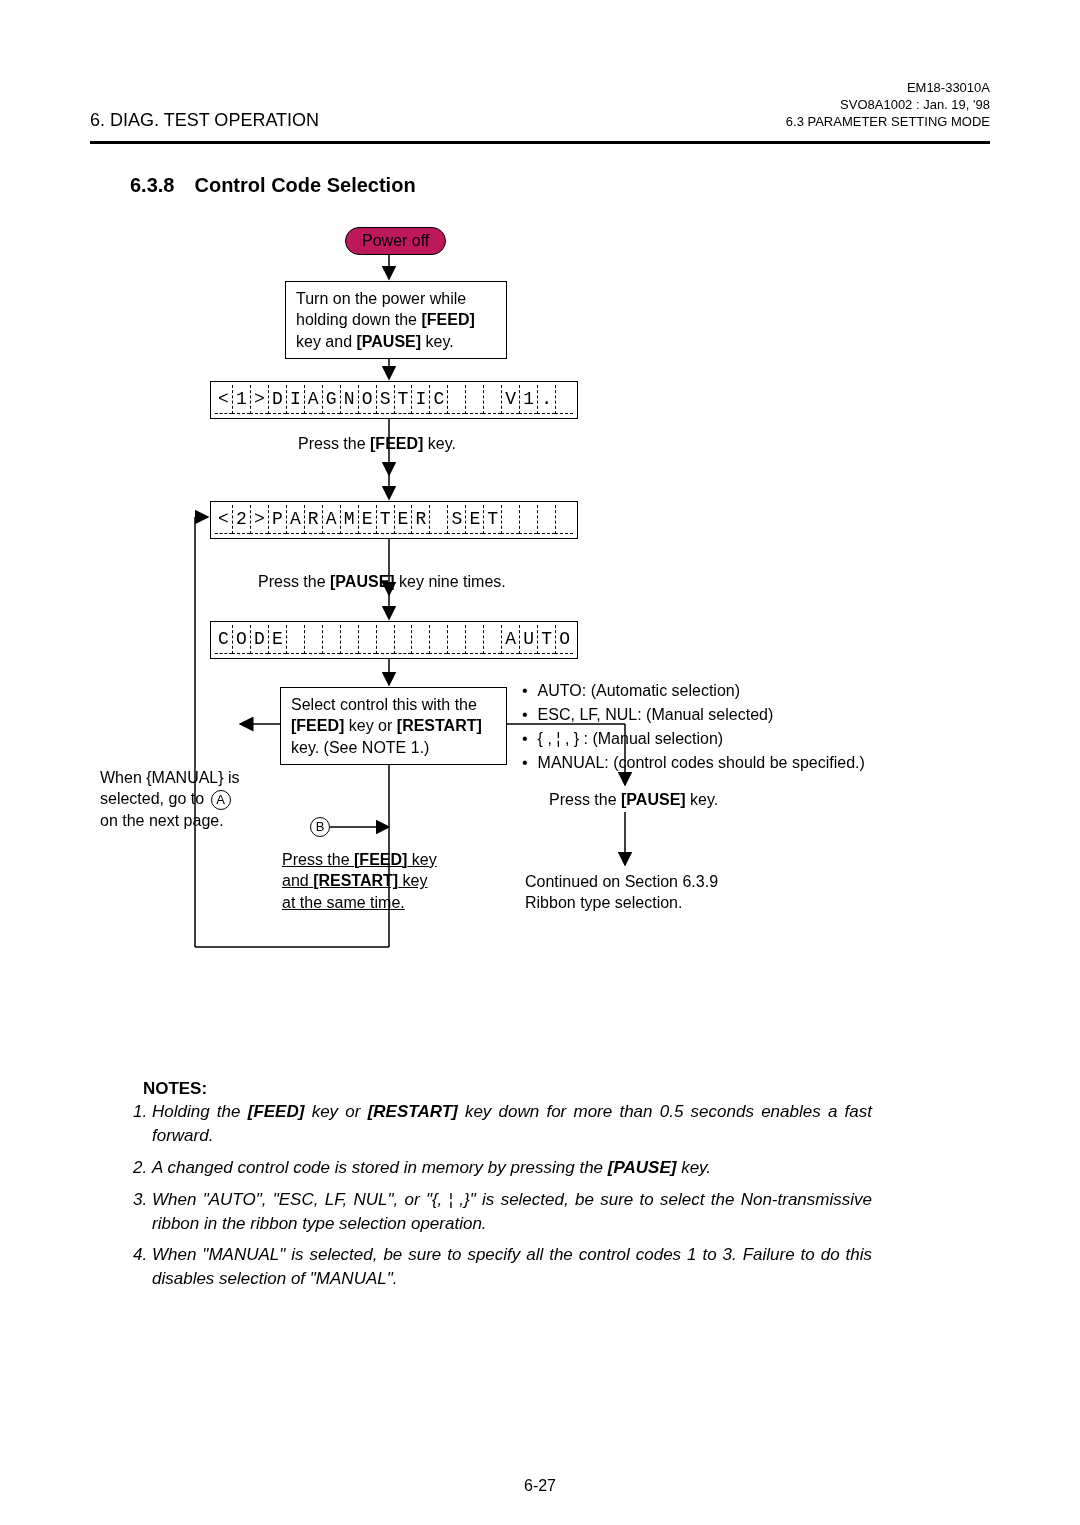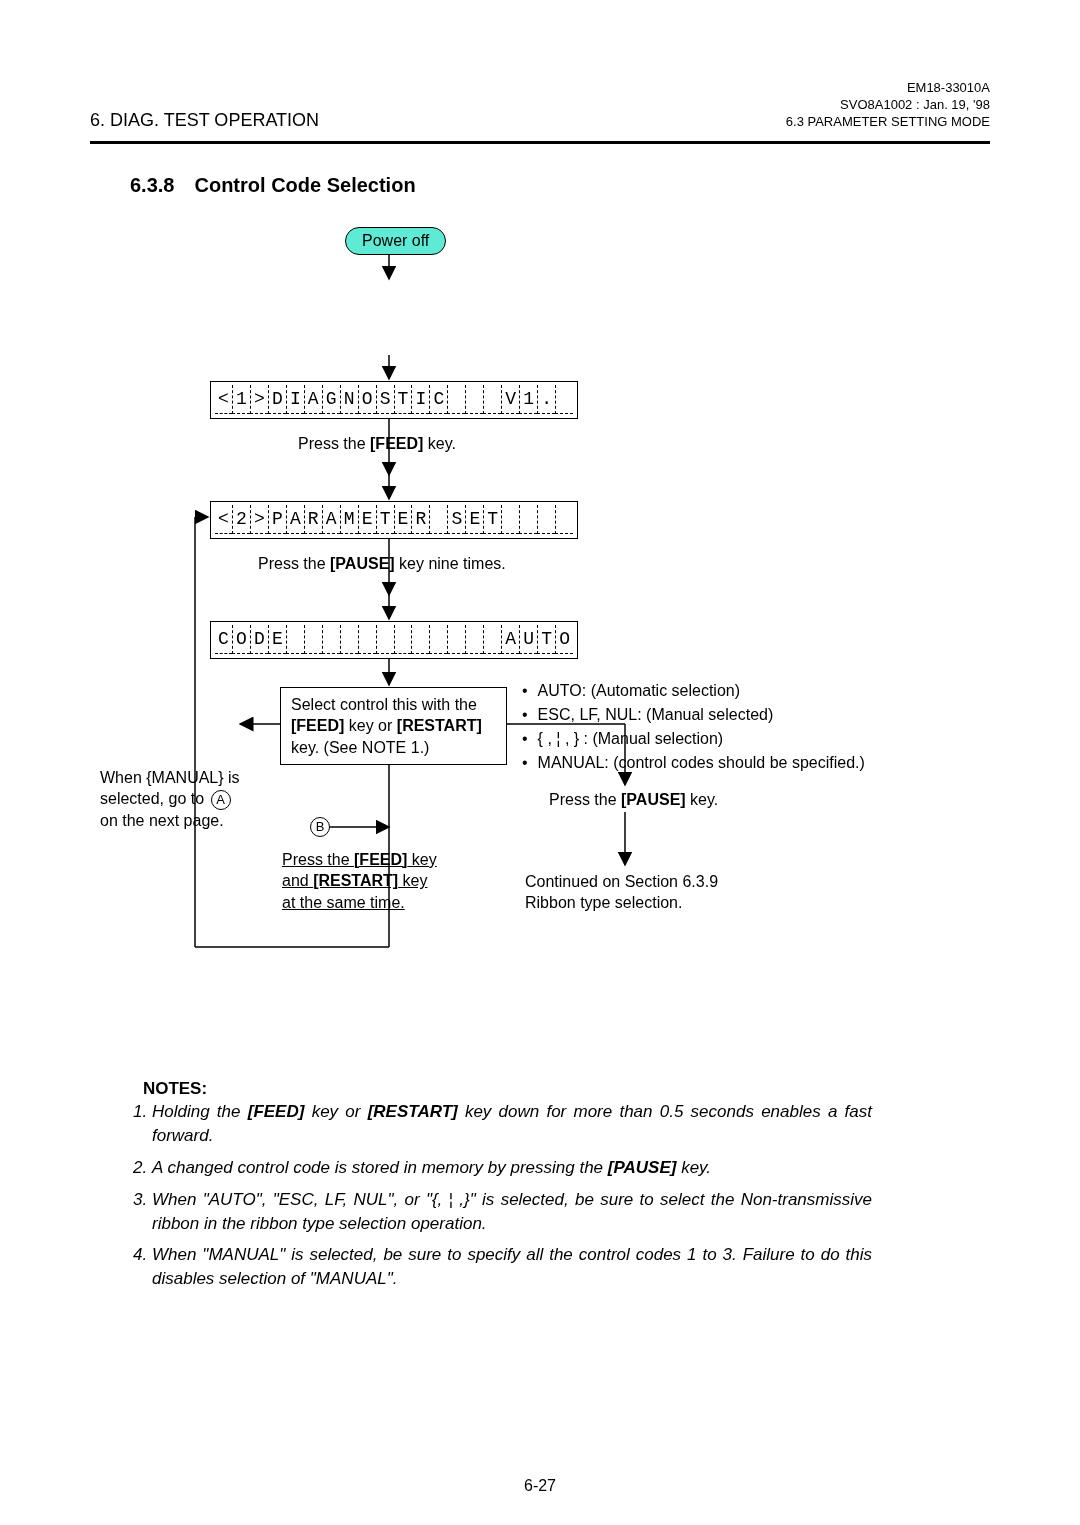--- a/index.html
+++ b/index.html
@@ -49,21 +49,21 @@
     width: 820px;
     height: 800px;
     margin: 0 auto 50px auto;
   }
   .pill {
     position: absolute;
     border: 1.5px solid #000;
     border-radius: 14px;
     padding: 4px 16px;
     font-size: 16px;
-    background: #5eead4;
+    background: #be185d;
     white-space: nowrap;
     text-align: center;
   }
   .box {
     position: absolute;
     border: 1.5px solid #000;
     padding: 6px 10px;
     font-size: 16px;
     background: #fff;
     line-height: 1.35;
@@ -219,20 +219,25 @@
 
       <line x1="200" y1="600" x2="259" y2="600" stroke="#000" stroke-width="1.5" marker-end="url(#ah)"></line>
       <line x1="259" y1="600" x2="259" y2="720" stroke="#000" stroke-width="1.5"></line>
       <line x1="259" y1="720" x2="65" y2="720" stroke="#000" stroke-width="1.5"></line>
       <line x1="65" y1="720" x2="65" y2="290" stroke="#000" stroke-width="1.5"></line>
       <line x1="65" y1="290" x2="78" y2="290" stroke="#000" stroke-width="1.5" marker-end="url(#ah)"></line>
     </svg>
 
     <div class="pill" style="left:215px; top:0px;">Power off</div>
 
+    <div class="box" style="left:155px; top:54px; width:200px;">
+      <span>Turn on the power while</span><br>
+      <span>holding down the </span><b>[FEED]</b><br>
+      <span>key and </span><b>[PAUSE]</b><span> key.</span>
+    </div>
 
     <div class="lcd" style="left:80px; top:154px; width:358px;">
       <div class="lcd-inner" id="lcd1">
           <div class="lcd-cell">&lt;</div>
           <div class="lcd-cell">1</div>
           <div class="lcd-cell">&gt;</div>
           <div class="lcd-cell">D</div>
           <div class="lcd-cell">I</div>
           <div class="lcd-cell">A</div>
           <div class="lcd-cell">G</div>
@@ -274,21 +279,21 @@
           <div class="lcd-cell">S</div>
           <div class="lcd-cell">E</div>
           <div class="lcd-cell">T</div>
           <div class="lcd-cell"> </div>
           <div class="lcd-cell"> </div>
           <div class="lcd-cell"> </div>
           <div class="lcd-cell"> </div>
         </div>
     </div>
 
-    <div class="step-text" style="left:128px; top:326px;">
+    <div class="step-text" style="left:128px; top:344px;">
       <span>Press the </span><b>[PAUSE]</b><span> key nine times.</span>
     </div>
 
     <div class="lcd" style="left:80px; top:394px; width:358px;">
       <div class="lcd-inner" id="lcd3">
           <div class="lcd-cell">C</div>
           <div class="lcd-cell">O</div>
           <div class="lcd-cell">D</div>
           <div class="lcd-cell">E</div>
           <div class="lcd-cell"> </div>

